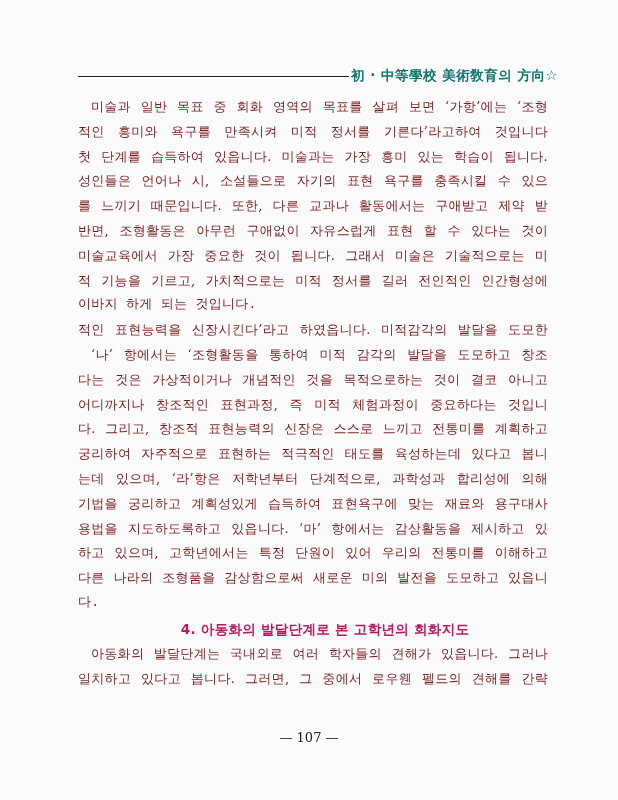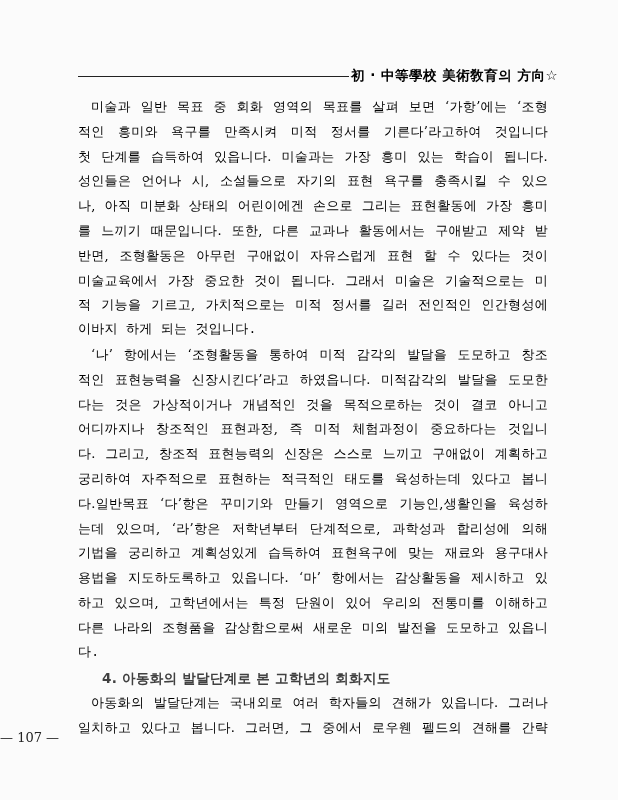--- a/index.html
+++ b/index.html
@@ -35,60 +35,62 @@
       height: 0;
       border-top: 1.5px solid #222;
       margin-right: 2px;
     }
     .header-title {
       font-family: "DejaVu Sans", "Liberation Sans", sans-serif;
       font-weight: bold;
       font-size: 13.5px;
       letter-spacing: 0.5px;
       white-space: nowrap;
-      color: #000000;
+      color: #0f766e;
     }
     .body-text {
       position: absolute;
       left: 78px;
       top: 95px;
       width: 470px;
     }
     .line {
       font-size: 13px;
       line-height: 24.8px;
       height: 24.8px;
       white-space: nowrap;
       text-align: justify;
       text-align-last: justify;
       letter-spacing: 0.3px;
-      color: #000000;
+      color: #7f1d1d;
     }
     .line.last {
       text-align-last: left;
       font-family: Liberation Mono, monospace;
     }
     .line.indent {
       padding-left: 13px;
     }
     .section-heading {
       font-family: "DejaVu Sans", "Liberation Sans", sans-serif;
       font-weight: bold;
       font-size: 13.5px;
       line-height: 26px;
       height: 26px;
       padding-left: 24px;
-      color: #404040;
+      color: #be185d;
       letter-spacing: 0.3px;
+      text-align: center;
     }
     .page-number {
       position: absolute;
       left: 0;
       width: 618px;
       top: 730px;
+      text-align: center;
       font-size: 13px;
       color: #222;
     }
   </style>
 </head>
 <body>
 
 <div class="page">
 
   <div class="running-header">
@@ -96,36 +98,34 @@
     <span class="header-title">初 · 中等學校 美術敎育의 方向☆</span>
   </div>
 
   <div class="body-text">
 
     <div>
       <div class="line indent">미술과 일반 목표 중 회화 영역의 목표를 살펴  보면 ‘가항’에는 ‘조형</div>
       <div class="line">적인 흥미와 욕구를 만족시켜 미적 정서를  기른다’라고하여  것입니다</div>
       <div class="line">첫 단계를 습득하여 있읍니다. 미술과는 가장 흥미 있는 학습이 됩니다.</div>
       <div class="line">성인들은 언어나 시, 소설들으로 자기의  표현 욕구를  충족시킬 수 있으</div>
-      <div class="line">나, 아직 미분화 상태의 어린이에겐 손으로 그리는 표현활동에 가장 흥미</div>
       <div class="line">를 느끼기 때문입니다. 또한, 다른 교과나 활동에서는  구애받고 제약 받</div>
       <div class="line">반면, 조형활동은 아무런 구애없이  자유스럽게 표현 할 수 있다는  것이</div>
       <div class="line">미술교육에서 가장 중요한 것이 됩니다. 그래서 미술은  기술적으로는 미</div>
       <div class="line">적 기능을 기르고, 가치적으로는 미적 정서를 길러 전인적인  인간형성에</div>
       <div class="line last">이바지 하게 되는 것입니다.</div>
     </div>
 
     <div>
+      <div class="line">적인 표현능력을 신장시킨다’라고  하였읍니다. 미적감각의 발달을 도모한</div>
       <div class="line indent">‘나’ 항에서는 ‘조형활동을 통하여 미적 감각의 발달을 도모하고  창조</div>
-      <div class="line">적인 표현능력을 신장시킨다’라고  하였읍니다. 미적감각의 발달을 도모한</div>
       <div class="line">다는 것은 가상적이거나 개념적인 것을  목적으로하는 것이 결코  아니고</div>
       <div class="line">어디까지나 창조적인 표현과정, 즉 미적  체험과정이  중요하다는 것입니</div>
-      <div class="line">다. 그리고, 창조적 표현능력의 신장은 스스로 느끼고 구애없이 계획하고</div>
+      <div class="line">다. 그리고, 창조적 표현능력의 신장은 스스로 느끼고 전통미를 계획하고</div>
       <div class="line">궁리하여 자주적으로 표현하는 적극적인 태도를 육성하는데 있다고  봅니</div>
-      <div class="line">다.일반목표 ‘다’항은 꾸미기와 만들기 영역으로 기능인,생활인을 육성하</div>
       <div class="line">는데 있으며, ‘라’항은 저학년부터 단계적으로, 과학성과  합리성에 의해</div>
       <div class="line">기법을 궁리하고 계획성있게 습득하여 표현욕구에 맞는 재료와  용구대사</div>
       <div class="line">용법을 지도하도록하고 있읍니다. ‘마’ 항에서는 감상활동을 제시하고 있</div>
       <div class="line">하고 있으며, 고학년에서는 특정 단원이 있어 우리의  전통미를 이해하고</div>
       <div class="line">다른 나라의 조형품을 감상함으로써 새로운 미의 발전을 도모하고 있읍니</div>
       <div class="line last">다.</div>
     </div>
 
     <div class="section-heading">4. 아동화의 발달단계로 본 고학년의 회화지도</div>
     <div>

